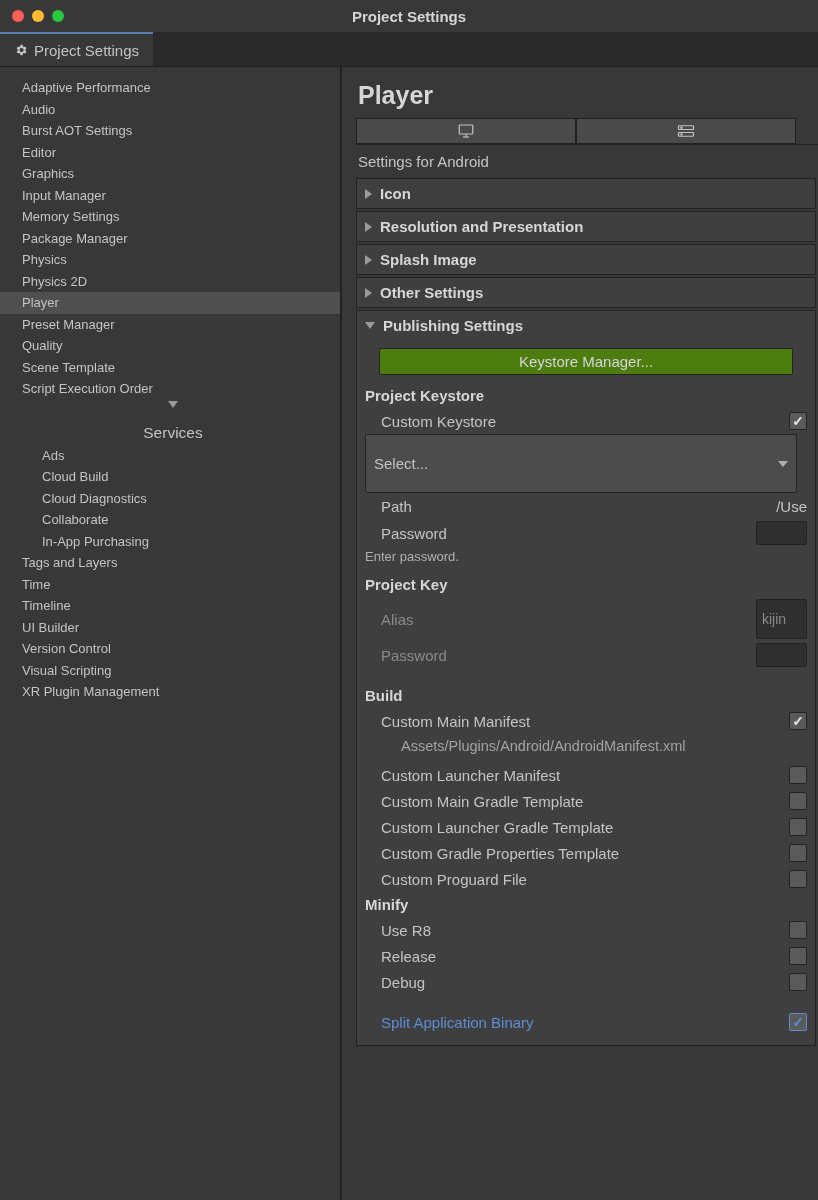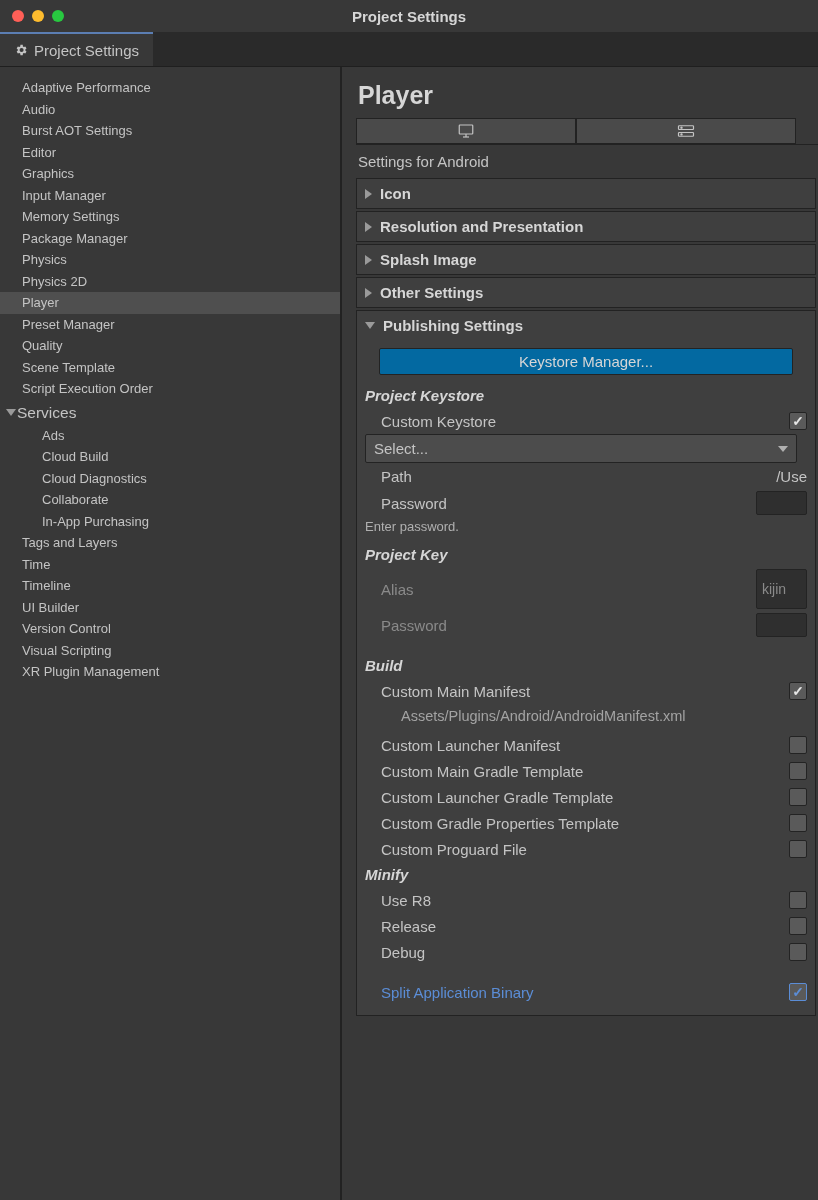--- a/index.html
+++ b/index.html
@@ -81,23 +81,24 @@
 .sidebar-item.selected {
   background: #4f4f4f;
 }
 .sidebar-item.child {
   padding-left: 42px;
 }
 .sidebar-group-header {
   display: flex;
   align-items: center;
   padding: 1px 0 1px 6px;
-  gap: 1px;
+  gap: 13px;
   font-size: 15.5px;
   line-height: 1.5;
+  flex-direction: column;
 }
 .triangle-down {
   width: 0; height: 0;
   border-left: 5px solid transparent;
   border-right: 5px solid transparent;
   border-top: 7px solid #9a9a9a;
 }
 .main {
   flex: 1;
   display: flex;
@@ -159,34 +160,33 @@
   border-top: 7px solid #9a9a9a;
 }
 .section-body {
   background: #3f3f3f;
   padding: 6px 4px 10px 4px;
 }
 .wide-button {
   display: block;
   margin: 2px auto 8px auto;
   width: 92%;
-  background: #0369a1;
+  background: #4d7c0f;
   border: 1px solid #232323;
   color: #d6d6d6;
   text-align: center;
   padding: 4px 0;
   font-size: 15px;
   border-radius: 2px;
 }
 .group-label {
   font-weight: 700;
   color: #d6d6d6;
   padding: 4px 0 4px 4px;
   font-size: 15px;
-  font-style: italic;
 }
 .row {
   display: flex;
   align-items: center;
   padding: 2px 4px 2px 20px;
   min-height: 26px;
 }
 .row-label {
   flex: 1;
   color: #c4c4c4;
@@ -223,21 +223,21 @@
   content: "✓";
   color: #5b8dd6;
   font-size: 14px;
   font-weight: 700;
 }
 .dropdown {
   width: 96%;
   margin-left: 4px;
   background: #4c4c4c;
   border: 1px solid #232323;
-  padding: 5px 8px;
+  padding: 20px 8px;
   display: flex;
   justify-content: space-between;
   align-items: center;
   border-radius: 2px;
   font-size: 15px;
 }
 .dd-arrow {
   width: 0; height: 0;
   border-left: 5px solid transparent;
   border-right: 5px solid transparent;

